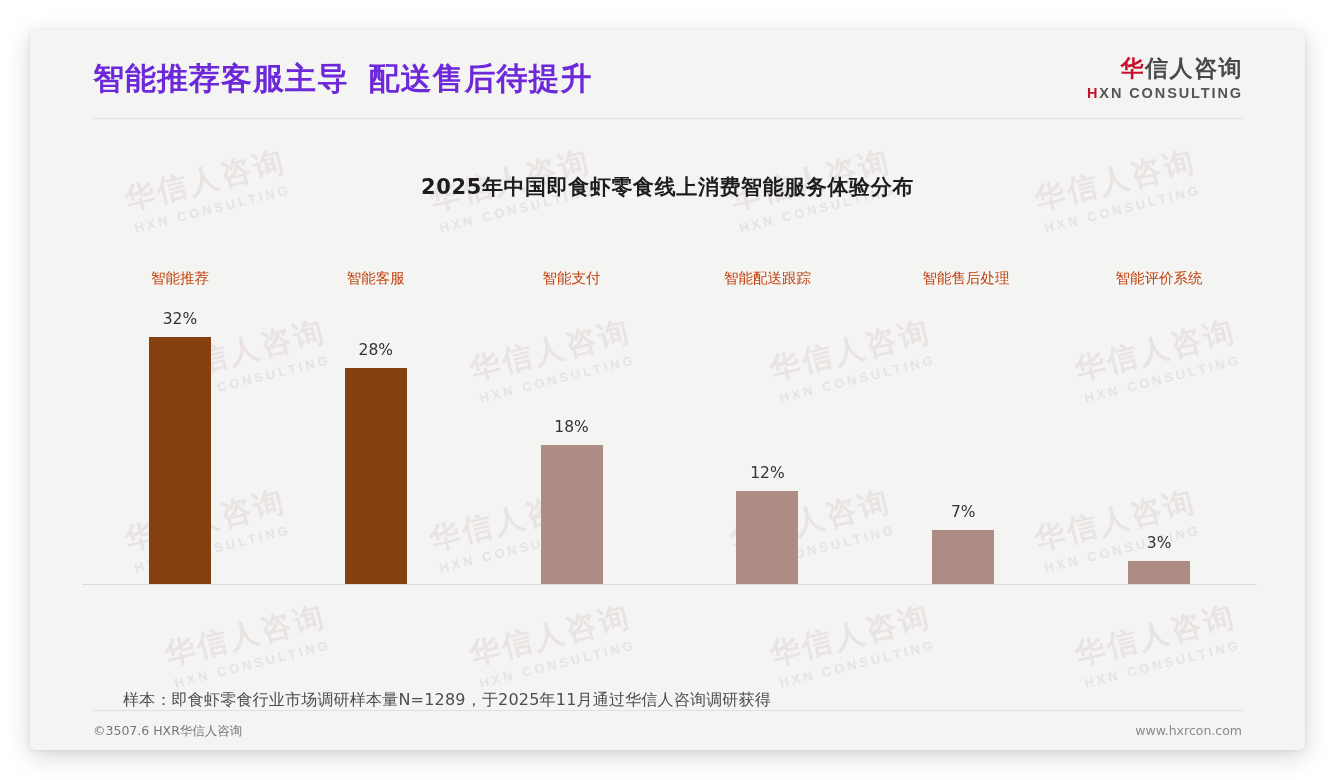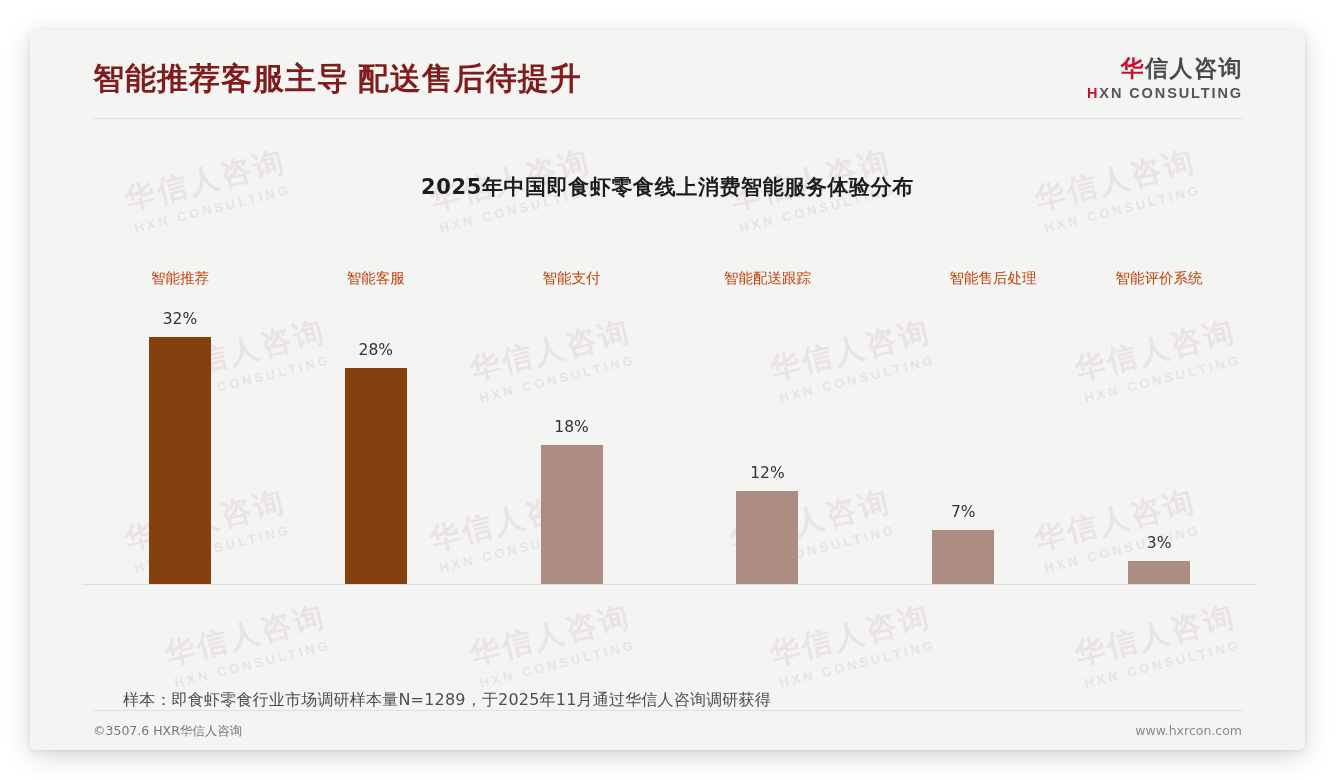--- a/index.html
+++ b/index.html
@@ -59,24 +59,24 @@
     position: absolute;
     left: 0; top: 0;
     width: 100%;
     height: 78px;
     z-index: 4;
   }
   #slide-title {
     position: absolute;
     left: 63px;
     top: 28px;
-    font-family: Liberation Serif, serif;
+    font-family: Liberation Mono, monospace;
     font-size: 31px;
     font-weight: 700;
-    color: #7f1d1d;
+    color: #6d28d9;
     letter-spacing: 1px;
     white-space: nowrap;
   }
   #logo {
     position: absolute;
     right: 62px;
     top: 27px;
     text-align: right;
     line-height: 1;
   }
@@ -320,21 +320,21 @@
         <div class="axis-label" style="left: 489.583px;">智能支付</div>
         <div class="bar-slot" style="left: 645.417px; width: 80px;">
           <div class="bar-value">12%</div>
           <div class="bar" style="height: 92.5714px; background: rgb(173, 140, 131);"></div>
         </div>
         <div class="axis-label" style="left: 685.417px;">智能配送跟踪</div>
         <div class="bar-slot" style="left: 841.25px; width: 80px;">
           <div class="bar-value">7%</div>
           <div class="bar" style="height: 54px; background: rgb(173, 140, 131);"></div>
         </div>
-        <div class="axis-label" style="left: 911px; text-align: right;">智能售后处理</div>
+        <div class="axis-label" style="left: 884px; text-align: right;">智能售后处理</div>
         <div class="bar-slot" style="left: 1037.08px; width: 80px;">
           <div class="bar-value">3%</div>
           <div class="bar" style="height: 23.1429px; background: rgb(173, 140, 131);"></div>
         </div>
         <div class="axis-label" style="left: 1077.08px;">智能评价系统</div>
       </div>
   </div>
 
   <div id="footnote">样本：即食虾零食行业市场调研样本量N=1289，于2025年11月通过华信人咨询调研获得</div>
   <div id="footer-rule"></div>

